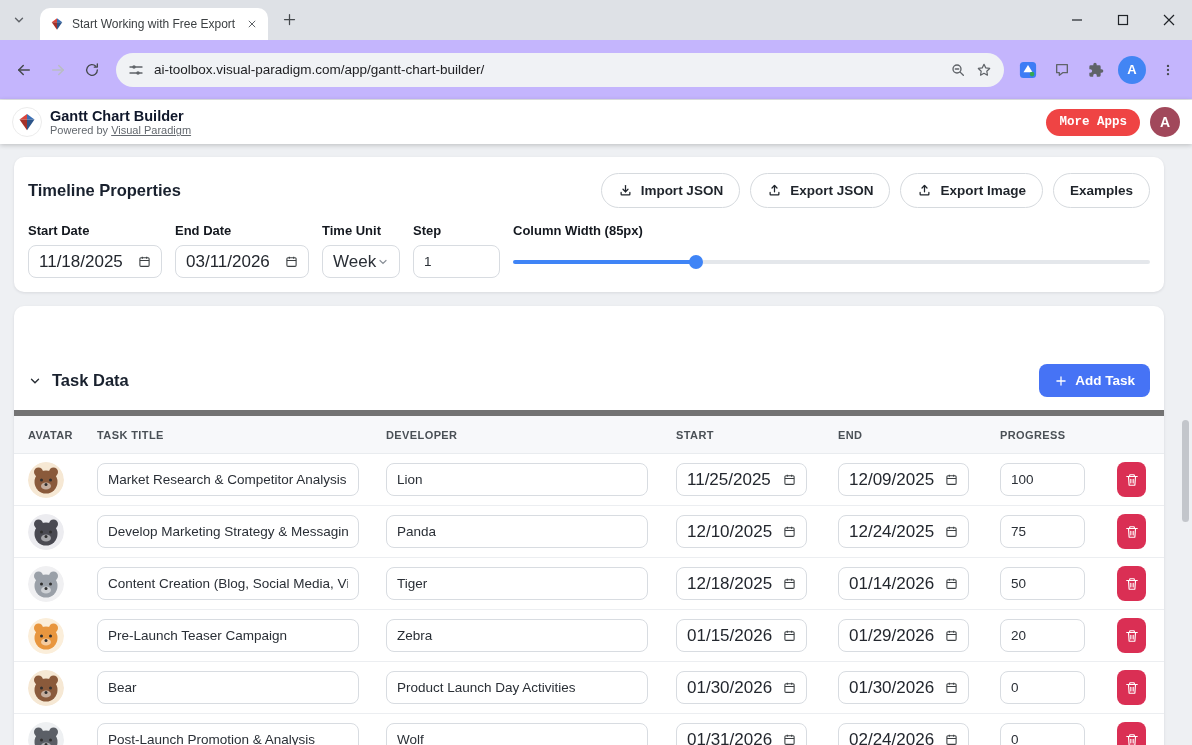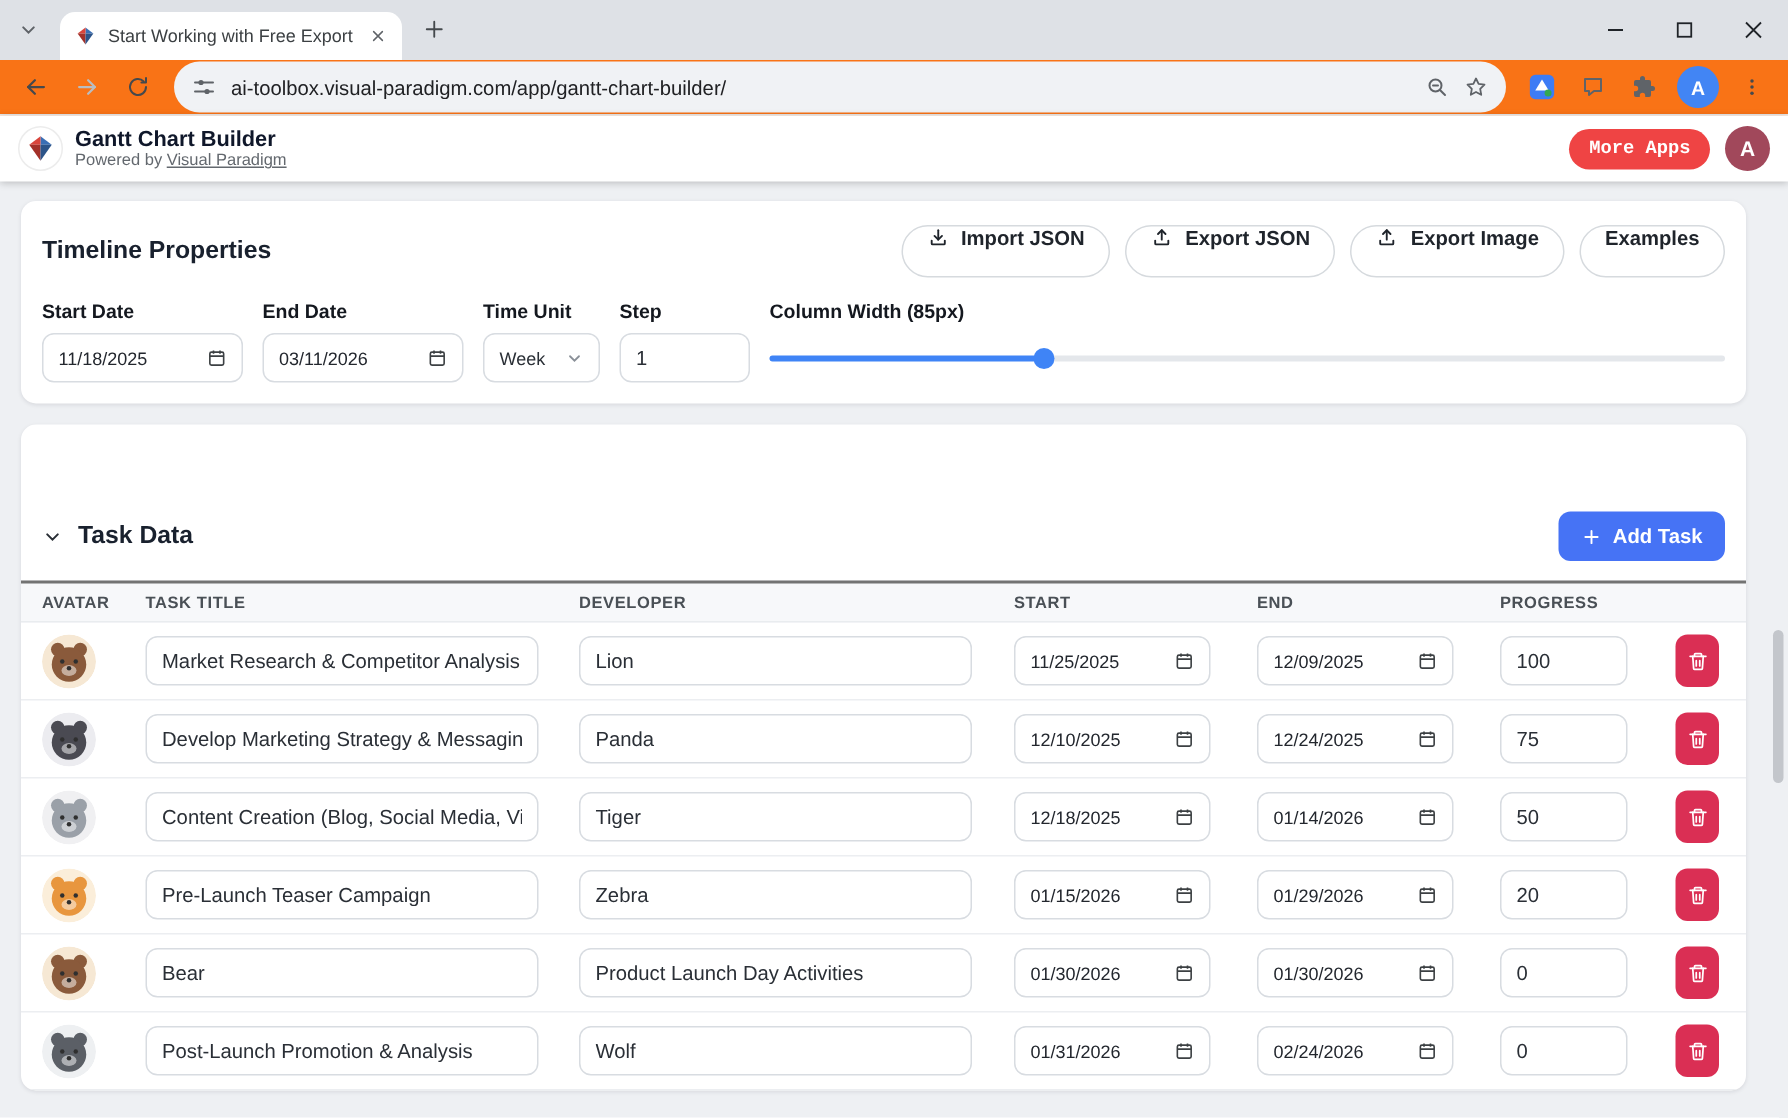--- a/index.html
+++ b/index.html
@@ -14,21 +14,21 @@
   .titlebar { height:40px; background:#dee1e6; position:relative; }
   .tab-search { position:absolute; left:12px; top:13px; }
   .tab { position:absolute; left:40px; top:8px; width:228px; height:32px; background:#fff;
          border-radius:10px 10px 0 0; display:flex; align-items:center; padding:0 8px 0 10px; gap:8px; }
   .tab-title { flex:1; font-size:12px; color:#3c4043; white-space:nowrap; overflow:hidden; }
   .tab-close { width:16px; height:16px; border-radius:50%; display:flex; align-items:center; justify-content:center; }
   .newtab { position:absolute; left:282px; top:12px; }
   .wincontrols { position:absolute; right:0; top:0; height:40px; display:flex; }
   .winbtn { width:46px; height:40px; display:flex; align-items:center; justify-content:center; }
 
-  .toolbar { height:37px; background:#f97316; display:flex; align-items:center; padding:16px 8px; gap:2px;
+  .toolbar { height:60px; background:#c4b5fd; display:flex; align-items:center; padding:16px 8px; gap:2px;
              border-bottom:1px solid #e6e8ea; }
   .tb-btn { width:32px; height:32px; border-radius:50%; display:flex; align-items:center; justify-content:center; flex:0 0 auto; }
   .addressbar { flex:1; height:34px; background:#f0f2f5; border-radius:17px; display:flex; align-items:center;
                 padding:0 12px; margin:0 6px; gap:10px; min-width:0; }
   .url { flex:1; font-size:13.5px; color:#202124; white-space:nowrap; overflow:hidden; }
   .profile-btn { width:28px; height:28px; border-radius:50%; background:#4285f4; color:#fff; font-size:13px;
                  font-weight:700; display:flex; align-items:center; justify-content:center; margin:0 4px; }
 
   
   .app-header { height:44px; background:#fff; display:flex; align-items:center; padding:0 12px;
@@ -46,47 +46,47 @@
                  font-weight:700; display:flex; align-items:center; justify-content:center; margin-left:10px; }
 
   
   .page { height:613px; padding:13px 28px 0 14px; overflow:hidden; }
   .card { background:#fff; border-radius:10px; box-shadow:0 1px 3px rgba(15,23,42,.10); }
 
   .tl-card { padding:16px 14px 14px; }
   .tl-head { display:flex; justify-content:space-between; align-items:center; }
   .card-title { font-size:16.5px; font-weight:700; color:#19212e; }
   .tl-actions { display:flex; gap:10px; }
-  .pill-btn { display:inline-flex; gap:8px; height:35px; padding:0 16px;
+  .pill-btn { display:inline-flex; align-items:center; gap:8px; height:35px; padding:0 16px;
               border:1px solid #d6dade; border-radius:18px; background:#fff; font-family:inherit;
               font-size:13.5px; font-weight:600; color:#1f242b; }
   .fields { display:flex; gap:13px; margin-top:15px; align-items:center; }
   .field label { display:block; font-size:13px; font-weight:700; color:#14181f; margin-bottom:7px; }
   .ctrl { height:33px; border:1px solid #d8dce1; border-radius:8px; background:#fff; display:flex;
-          align-items:center; padding:0 10px; font-size:12px; color:#23272e; }
+          align-items:center; padding:0 10px; font-size:17px; color:#23272e; }
   .date-ctrl { width:134px; justify-content:space-between; }
   .select-ctrl { width:78px; justify-content:space-between; color:#2a2f36; }
   .text-input { height:33px; border:1px solid #d8dce1; border-radius:8px; padding:0 10px; font-size:13.5px;
                 color:#2a2f36; font-family:inherit; background:#fff; outline:none; }
   .step-input { width:87px; }
   .cw-field { flex:1; }
   .slider-wrap { height:33px; display:flex; align-items:center; position:relative; }
   .slider-track { width:100%; height:4px; border-radius:2px;
       background:linear-gradient(to right,#3f84f6 0%,#3f84f6 28.7%,#e4e7eb 28.7%,#e4e7eb 100%); }
   .slider-thumb { position:absolute; left:calc(28.7% - 7px); top:50%; margin-top:-7px; width:14px; height:14px;
       border-radius:50%; background:#3f84f6; }
 
   .task-card { margin-top:14px; padding-top:14px; overflow:hidden; }
   .task-head { display:flex; justify-content:space-between; align-items:center; padding:0 14px; margin-bottom:13px;margin-top:44px; }
   .task-title-wrap { display:flex; align-items:center; gap:10px; }
   .add-task { height:33px; padding:0 15px; border-radius:8px; background:#4673f5; color:#fff; border:none;
               font-family:inherit; font-size:13.5px; font-weight:600; display:inline-flex; align-items:center; gap:7px; }
   .grid-row { display:grid; grid-template-columns:69px 289px 290px 162px 162px 117px 1fr;
               align-items:center; padding:0 14px; }
-  .thead { height:28px; background:#f7f8fa; border-top:2px solid #737373; border-bottom:1px solid #e9ecef; }
+  .thead { height:44px; background:#f7f8fa; border-top:6px solid #737373; border-bottom:1px solid #e9ecef; }
   .th { font-size:11px; font-weight:700; color:#4a5056; letter-spacing:.4px; }
   .trow { height:52px; border-bottom:1px solid #eceef1; }
   .avatar { width:36px; height:36px; border-radius:50%; }
   .title-input,.dev-input { width:262px; }
   .date-cell { width:131px; }
   .prog-input { width:85px; }
   .del-btn { width:29px; height:35px; border-radius:8px; background:#da2f54; border:none;
              display:flex; align-items:center; justify-content:center; }
 
   .lp-card { margin-top:14px; padding:16px 14px 40px; }

